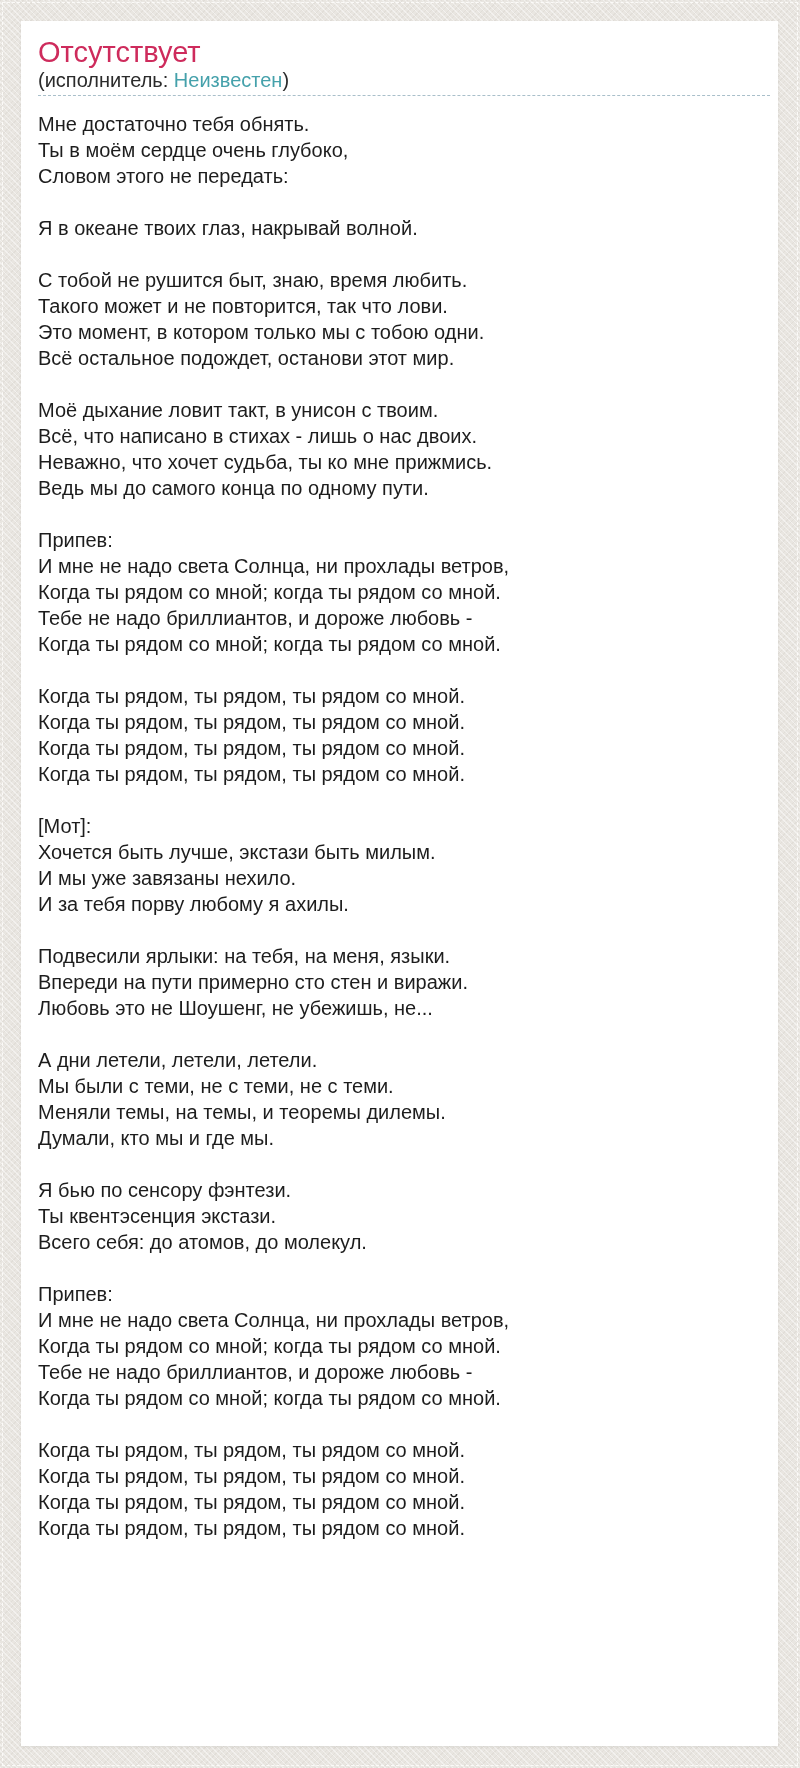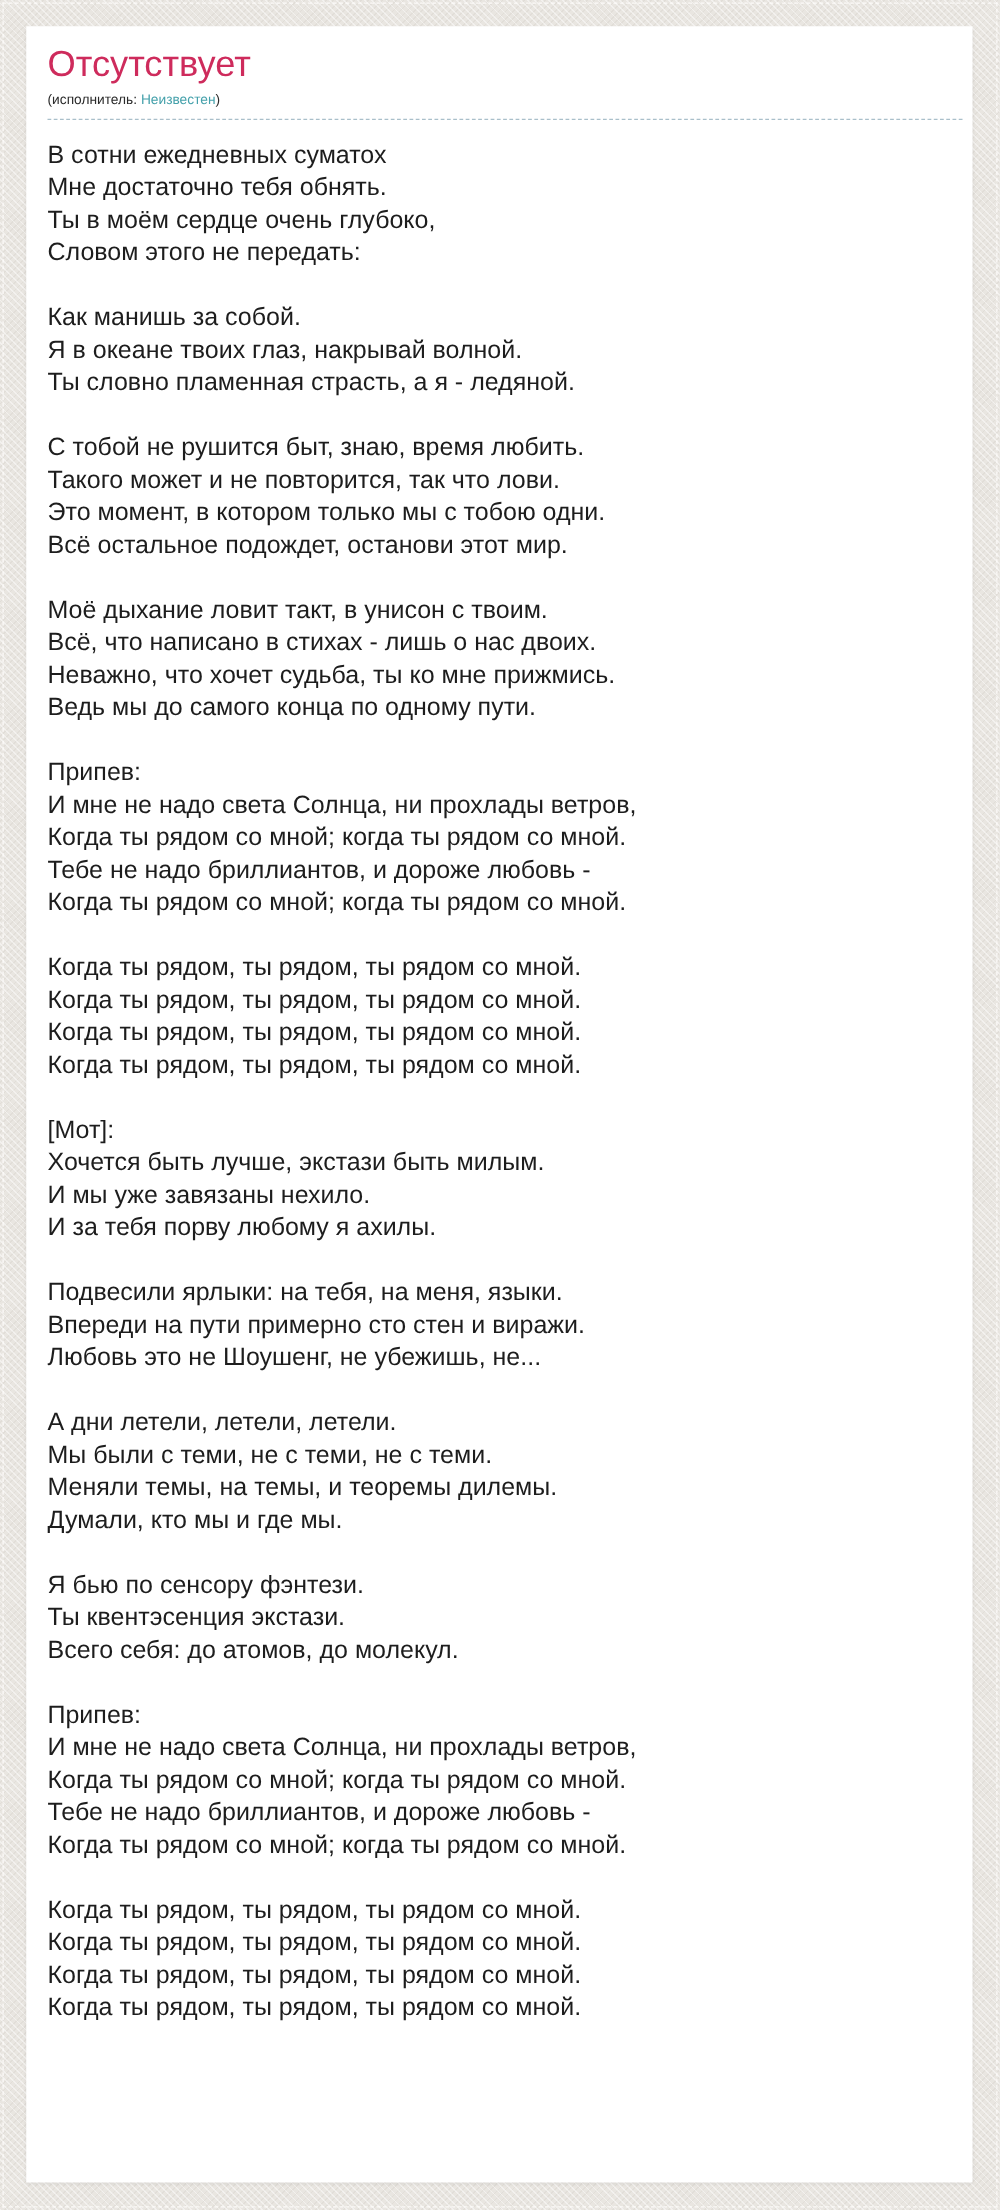--- a/index.html
+++ b/index.html
@@ -34,21 +34,21 @@
   .title {
     margin: 0;
     font-size: 29px;
     line-height: 33px;
     font-weight: 400;
     color: var(--title-color, #ce2b5c);
   }
   .artist-line {
     margin-top: 2px;
     padding-bottom: 5px;
-    font-size: 11px;
+    font-size: 20px;
     line-height: 19px;
     color: #2b2b2b;
   }
   .artist-link {
     color: var(--link-color, #45a1ab);
     text-decoration: none;
     cursor: pointer;
   }
   .separator {
     border-bottom: 1px dashed var(--separator-color, #a9bfca);
@@ -68,28 +68,25 @@
 </head>
 <body>
 
 <div class="outer-frame"></div>
 
 <div class="card">
   <h1 class="title">Отсутствует</h1>
   <div class="artist-line"><span>(исполнитель: </span><a class="artist-link" href="#">Неизвестен</a><span>)</span></div>
   <div class="separator"></div>
   <div class="lyrics">
-      <div class="lyric-line">В сотни ежедневных суматох</div>
       <div class="lyric-line">Мне достаточно тебя обнять.</div>
       <div class="lyric-line">Ты в моём сердце очень глубоко,</div>
       <div class="lyric-line">Словом этого не передать:</div>
       <div class="lyric-line">&nbsp;</div>
-      <div class="lyric-line">Как манишь за собой.</div>
       <div class="lyric-line">Я в океане твоих глаз, накрывай волной.</div>
-      <div class="lyric-line">Ты словно пламенная страсть, а я - ледяной.</div>
       <div class="lyric-line">&nbsp;</div>
       <div class="lyric-line">С тобой не рушится быт, знаю, время любить.</div>
       <div class="lyric-line">Такого может и не повторится, так что лови.</div>
       <div class="lyric-line">Это момент, в котором только мы с тобою одни.</div>
       <div class="lyric-line">Всё остальное подождет, останови этот мир.</div>
       <div class="lyric-line">&nbsp;</div>
       <div class="lyric-line">Моё дыхание ловит такт, в унисон с твоим.</div>
       <div class="lyric-line">Всё, что написано в стихах - лишь о нас двоих.</div>
       <div class="lyric-line">Неважно, что хочет судьба, ты ко мне прижмись.</div>
       <div class="lyric-line">Ведь мы до самого конца по одному пути.</div>

